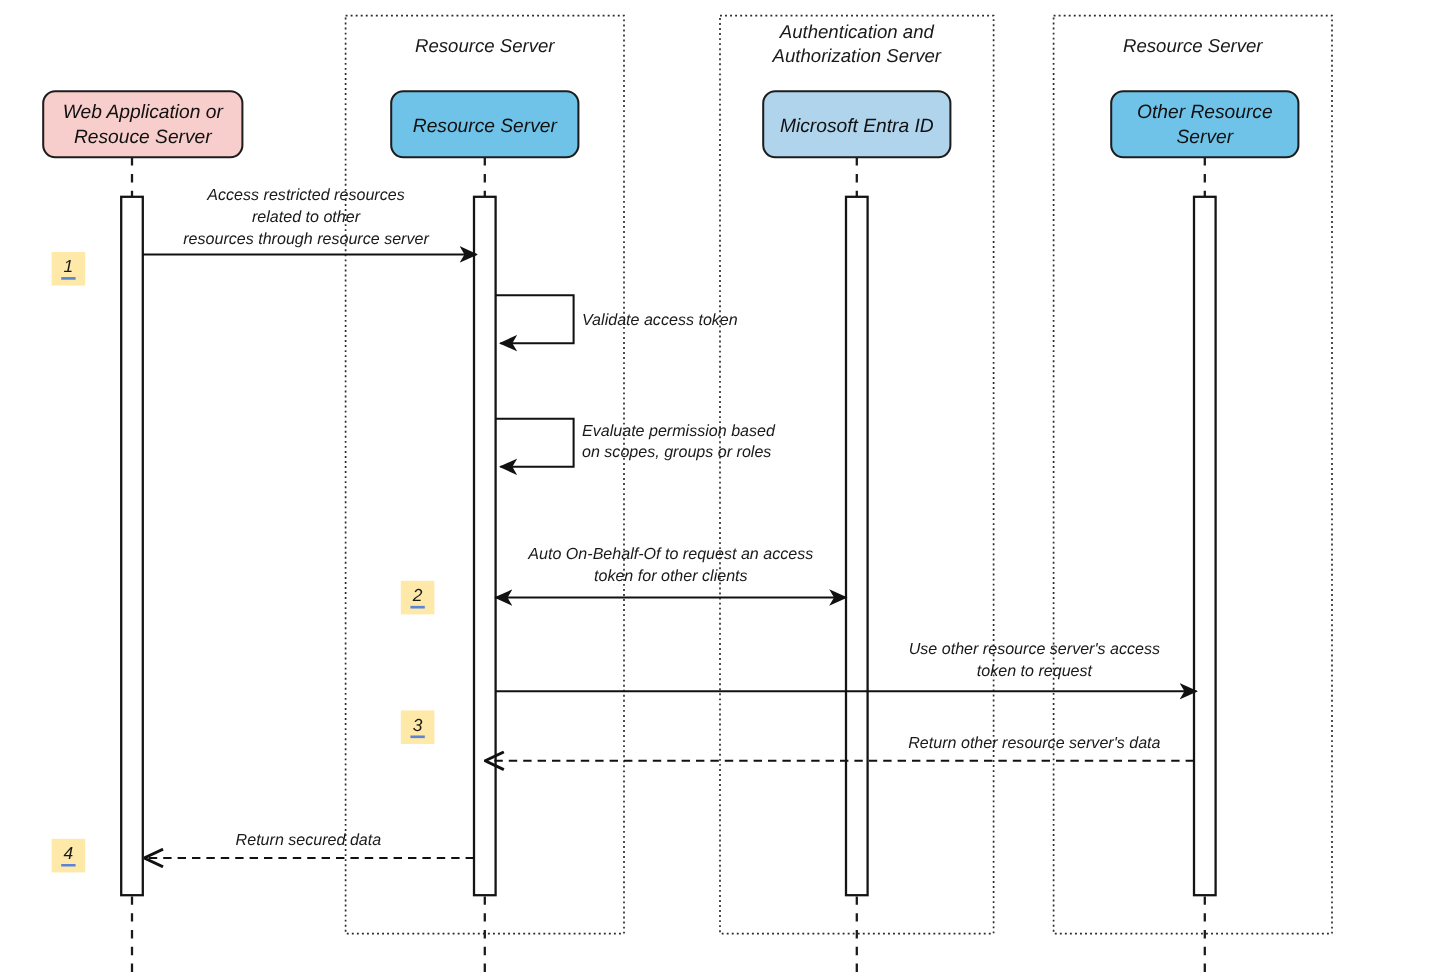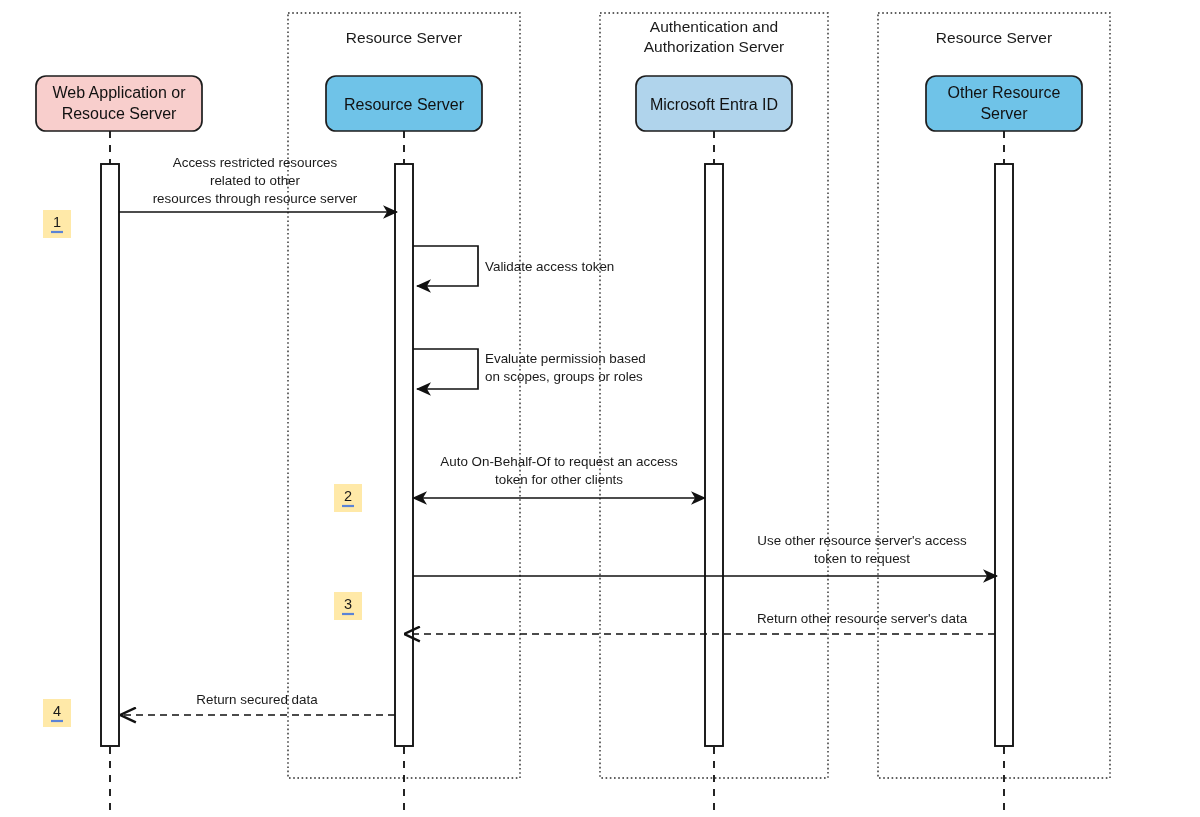--- a/index.html
+++ b/index.html
@@ -12,20 +12,21 @@
     height: 817px;
     position: relative;
     font-family: "Liberation Sans", sans-serif;
     overflow: hidden;
   }
   #diagram-root {
     position: absolute;
     inset: 0;
     width: 1200px;
     height: 755px;
+    font-style: italic;
   }
   svg#seq-svg {
     position: absolute;
     top: 0;
     left: 0;
     width: 1200px;
     height: 817px;
     display: block;
   }
   .grp-title {

